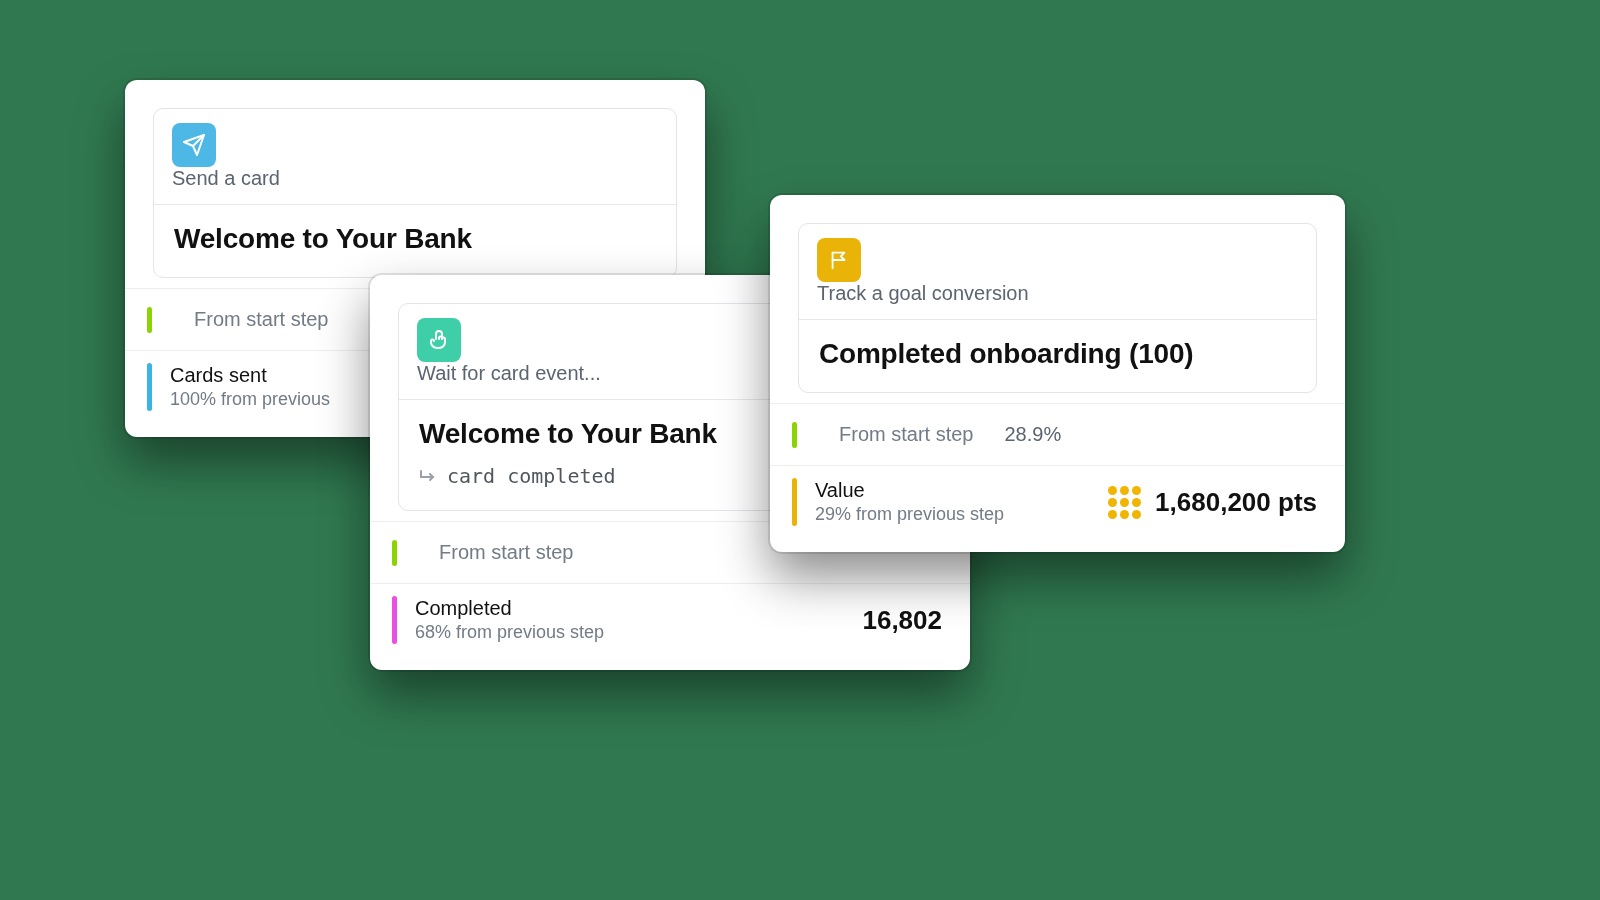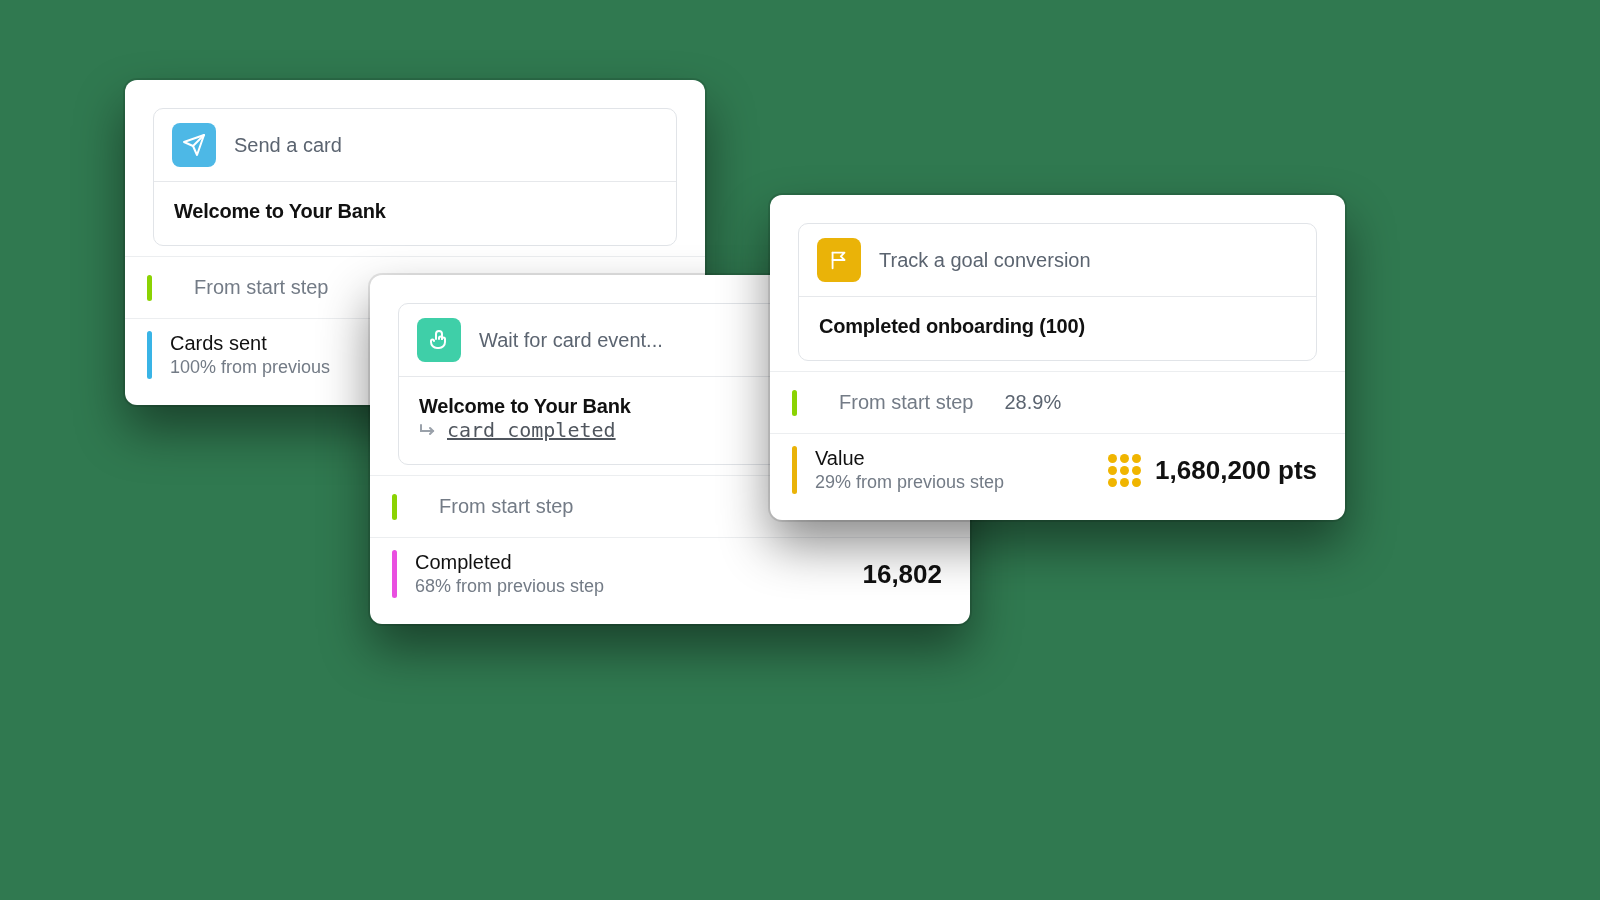--- a/index.html
+++ b/index.html
@@ -18,24 +18,24 @@
     box-shadow: 0 0 0 2px rgba(0,0,0,0.10), 0 25px 50px rgba(0,0,0,0.45);
   }
   .inner-box {
     margin: 28px 28px 0 28px;
     border: 1px solid #e1e4e8;
     border-radius: 10px;
     overflow: hidden;
   }
   .ib-header {
     display: flex;
-    align-items: center;
+    align-items: flex-start;
     padding: 14px 18px;
     border-bottom: 1px solid #e6e8eb;
-    gap: 18px;
+    flex-direction: column;
   }
   .icon-sq {
     width: 44px;
     height: 44px;
     border-radius: 8px;
     display: flex;
     align-items: center;
     justify-content: center;
     flex-shrink: 0;
   }
@@ -43,31 +43,31 @@
   .icon-wait { background: #3fcfa8; }
   .icon-flag { background: #eab308; }
   .ib-label {
     color: #5b6470;
     font-size: 20px;
   }
   .ib-body {
     padding: 18px 20px 22px 20px;
   }
   .ib-title {
-    font-size: 20px;
+    font-size: 28px;
     font-weight: 800;
     color: #111;
     letter-spacing: -0.2px;
   }
   .sub-row {
     display: flex;
     align-items: center;
     gap: 10px;
+    margin-top: 14px;
     color: #50565e;
-    text-decoration: underline;
   }
   .mono { font-family: ui-monospace, Menlo, Consolas, monospace; font-size: 20px; }
   .arrow-sub {
     width: 18px; height: 14px;
   }
   .stat-row {
     display: flex;
     align-items: center;
     padding: 12px 28px 12px 22px;
     border-top: 1px solid #eceef0;

